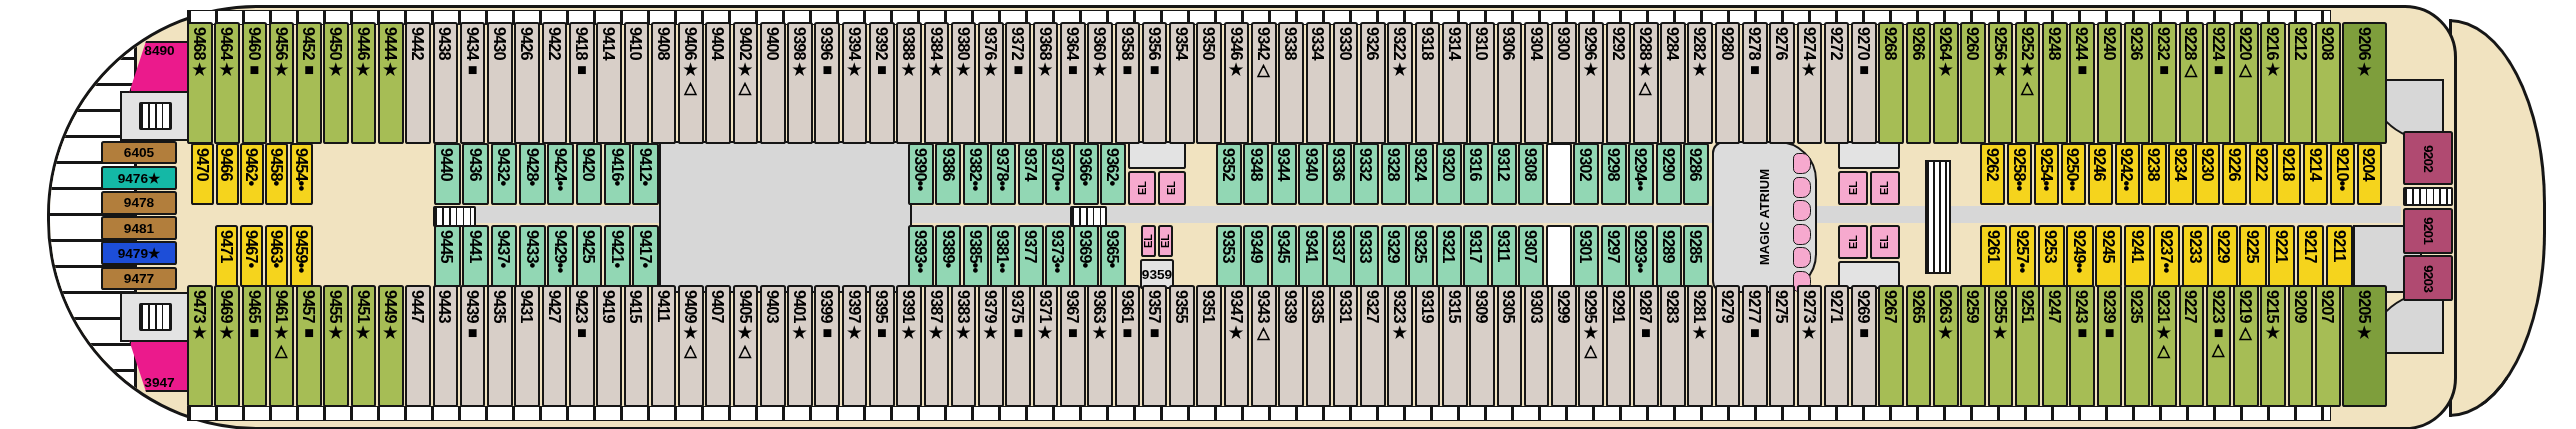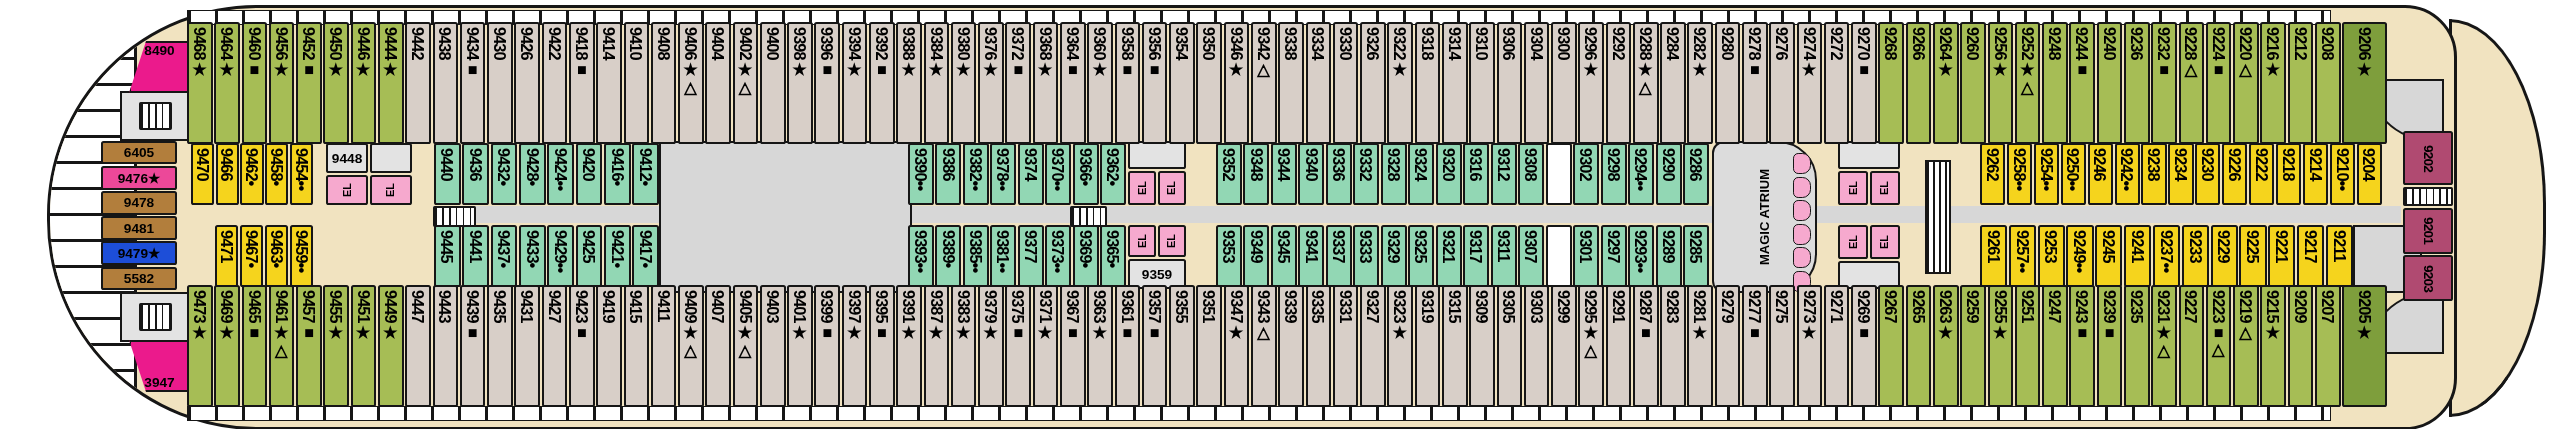--- a/index.html
+++ b/index.html
@@ -80,70 +80,54 @@
     <span>8490</span>
   </div>
   <div class="hp" style="left:129px;top:340px;width:57px;height:48px;clip-path:polygon(0 0,100% 0,100% 100%,28% 100%);align-items:flex-end;">
     <span>3947</span>
   </div>
 
   <div class="stack" style="left:101px;top:141px;width:76px;height:149px;">
     <div class="cab" style="background:#b27e3c">
         <span class="lblh">6405</span>
       </div>
-    <div class="cab" style="background:#ec4899">
+    <div class="cab" style="background:#14b8a6">
         <span class="lblh">9476★</span>
       </div>
     <div class="cab" style="background:#b27e3c">
         <span class="lblh">9478</span>
       </div>
     <div class="cab" style="background:#b27e3c">
         <span class="lblh">9481</span>
       </div>
     <div class="cab" style="background:#1d4ed8">
         <span class="lblh">9479★</span>
       </div>
     <div class="cab" style="background:#b27e3c">
-        <span class="lblh">5582</span>
-      </div>
-  </div>
-
-  <div class="block" style="left:326px;top:143px;width:86px;height:62px;">
-    <div class="row" style="flex:1">
-      <div class="mini c-y">
-          <span class="lblh">9448</span>
-        </div>
-      <div class="mini"></div>
-    </div>
-    <div class="row" style="flex:1">
-      <div class="mini el">
-          <span class="vlab180">EL</span>
-        </div>
-      <div class="mini el">
-          <span class="vlab180">EL</span>
-        </div>
-    </div>
-  </div>
+        <span class="lblh">9477</span>
+      </div>
+  </div>
+
 
   <div class="st-h" style="position:absolute;left:433px;top:206px;width:39px;height:17px;"></div>
 
   <div class="grayblock" style="left:659px;top:141px;width:249px;height:148px;"></div>
 
   <div class="block" style="left:1128px;top:141px;width:58px;height:64px;">
     <div class="mini" style="flex:0 0 24px"></div>
     <div class="row" style="flex:1">
       <div class="mini el">
           <span class="vlab180">EL</span>
         </div>
       <div class="mini el">
           <span class="vlab180">EL</span>
         </div>
     </div>
   </div>
-  <div class="block" style="left:1128px;top:225px;width:58px;height:64px;">
+  <div class="block" style="left:1128px;top:225px;width:58px;height:64px;align-items:center;">
     <div class="row" style="flex:1">
       <div class="mini el">
           <span class="vlab180">EL</span>
         </div>
       <div class="mini el">
           <span class="vlab180">EL</span>
         </div>
     </div>
     <div class="mini c-kh" style="flex:0 0 26px">
         <span class="lblh">9359</span>

